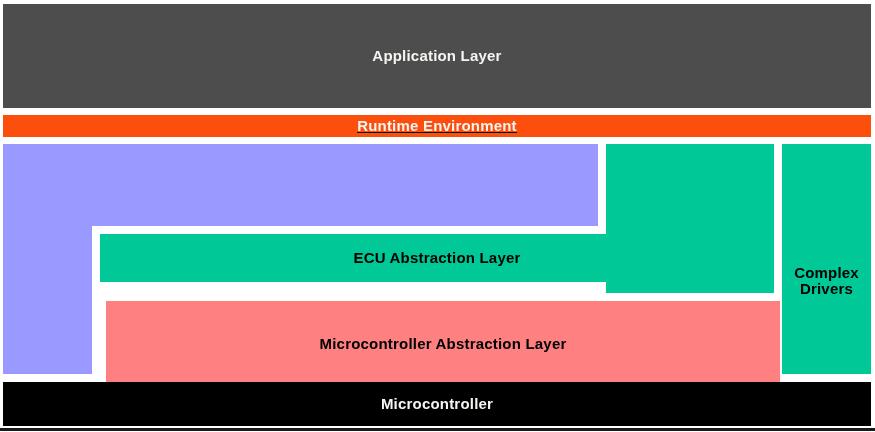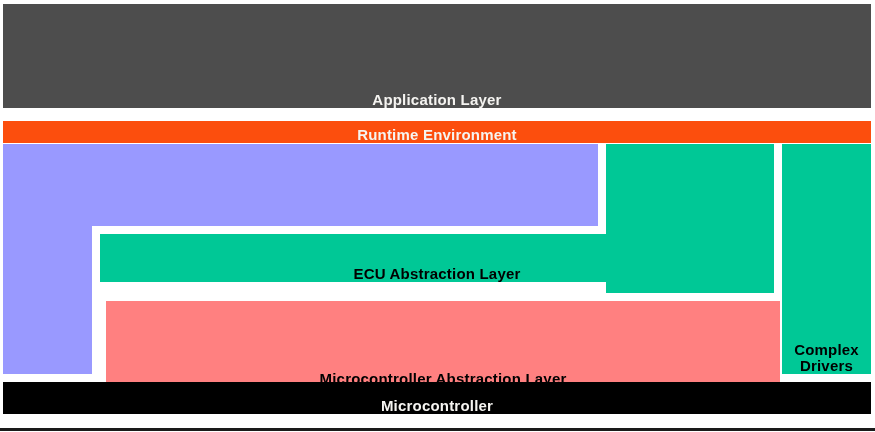--- a/index.html
+++ b/index.html
@@ -14,49 +14,49 @@
     background: #ffffff;
     font-family: "Liberation Sans", "DejaVu Sans", sans-serif;
     overflow: hidden;
   }
   .block {
     position: absolute;
     box-sizing: border-box;
   }
   .label-host {
     display: flex;
-    align-items: flex-end;
+    align-items: center;
     justify-content: center;
   }
   .layer-label {
     font-weight: bold;
     font-size: 15px;
     line-height: 16px;
     text-align: center;
     white-space: nowrap;
     letter-spacing: 0.2px;
   }
   .layer-label.wrap {
     white-space: normal;
     margin-top: 44px;
   }
   .text-light { color: #f5f4f1; }
   .text-dark  { color: #000000; }
 
   
   .app-layer      { left: 3px;   top: 4px;   width: 868px; height: 104px; }
-  .rte-bar        { left: 3px;   top: 121px; width: 868px; height: 22px;  }
+  .rte-bar        { left: 3px;   top: 115px; width: 868px; height: 22px; text-decoration: underline;  }
   .services-band  { left: 3px;   top: 144px; width: 595px; height: 82px;  }
   .services-leg   { left: 3px;   top: 144px; width: 89px;  height: 230px; }
   .services-label-host { left: 100px; top: 144px; width: 650px; height: 82px; position: absolute; }
   .ecu-tower      { left: 606px; top: 144px; width: 168px; height: 149px; }
   .ecu-band       { left: 100px; top: 234px; width: 674px; height: 48px;  }
   .mcal-band      { left: 106px; top: 301px; width: 674px; height: 86px;  }
   .complex-box    { left: 782px; top: 144px; width: 89px;  height: 230px; padding: 0 4px; }
-  .micro-bar      { left: 3px;   top: 382px; width: 868px; height: 32px;  }
+  .micro-bar      { left: 3px;   top: 382px; width: 868px; height: 44px;  }
   .bottom-rule    { left: 0;     top: 428px; width: 875px; height: 3px; background: #1a1a1a; }
 </style>
 </head>
 <body>
 
 <div class="canvas">
 
   <div class="block label-host app-layer" style="background: rgb(77, 77, 77);">
     <span class="layer-label text-light">Application Layer</span>
   </div>

